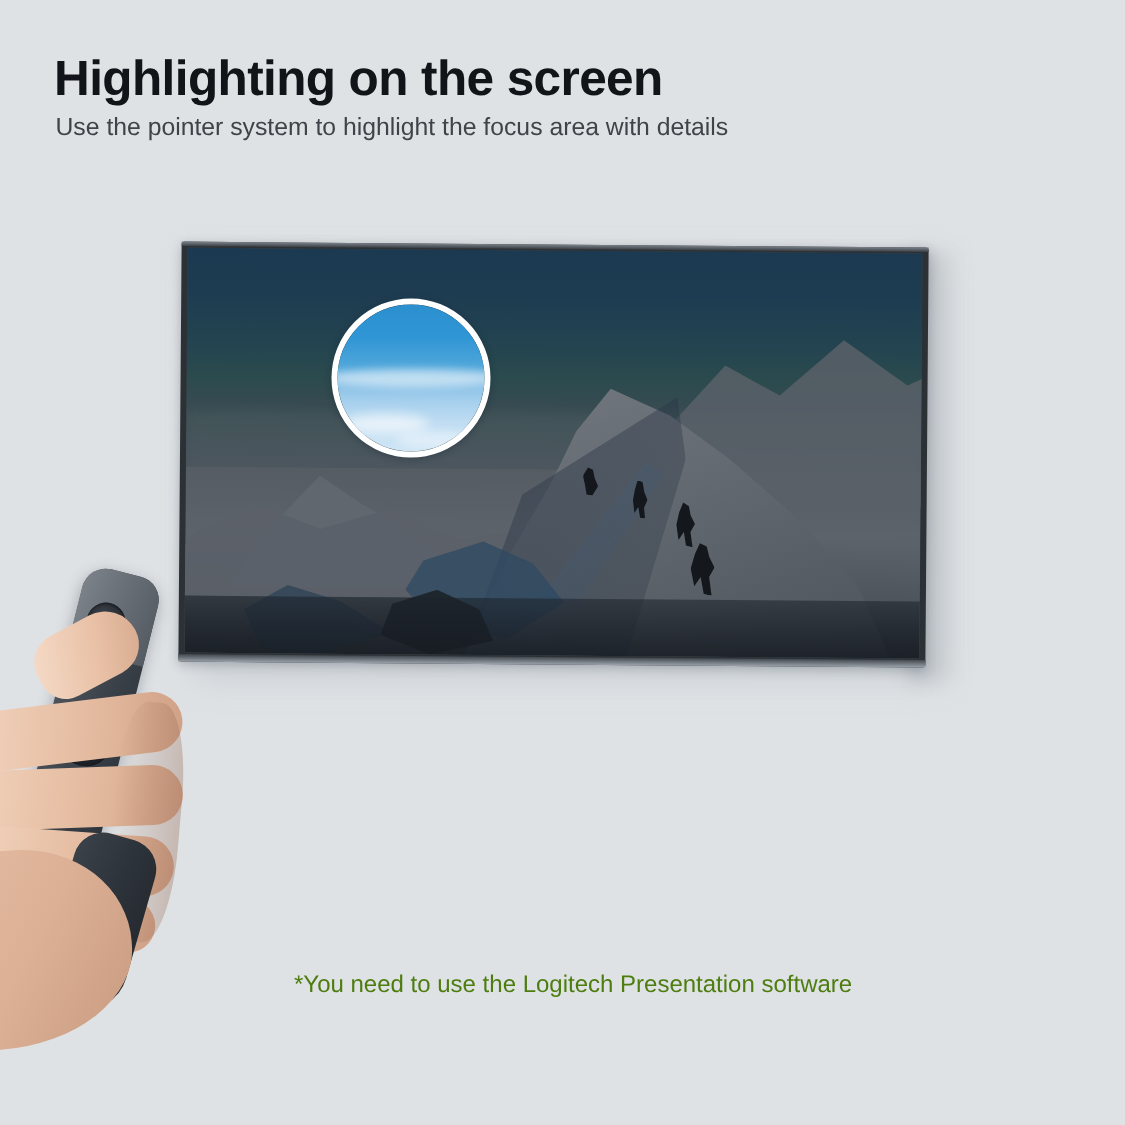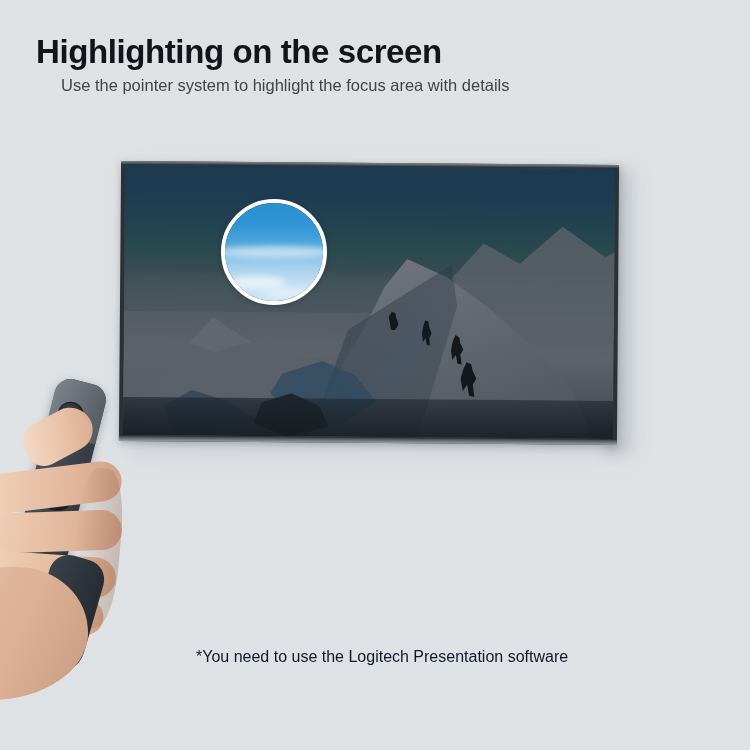--- a/index.html
+++ b/index.html
@@ -28,29 +28,28 @@
     white-space: nowrap;
   }
   .subtitle {
     position: absolute;
     left: 37px;
     top: 76px;
     font-size: 16.5px;
     font-weight: normal;
     color: #3e4449;
     white-space: nowrap;
-    margin-left: 24px;
   }
   .footnote {
     position: absolute;
     left: 196px;
     top: 648px;
     font-size: 16px;
     font-weight: normal;
-    color: #0f172a;
+    color: #4d7c0f;
     white-space: nowrap;
   }
 
   
   .tv-shadow {
     position: absolute;
     left: 128px;
     top: 172px;
     width: 500px;
     height: 282px;

